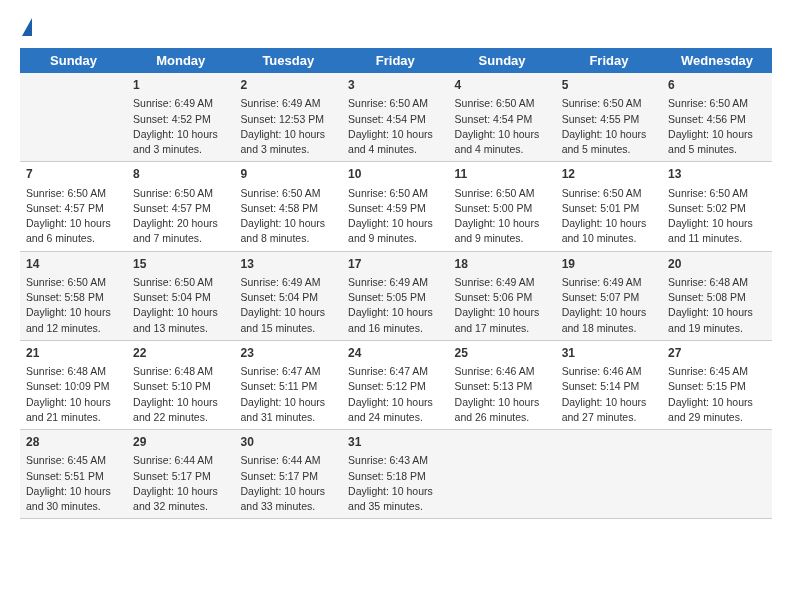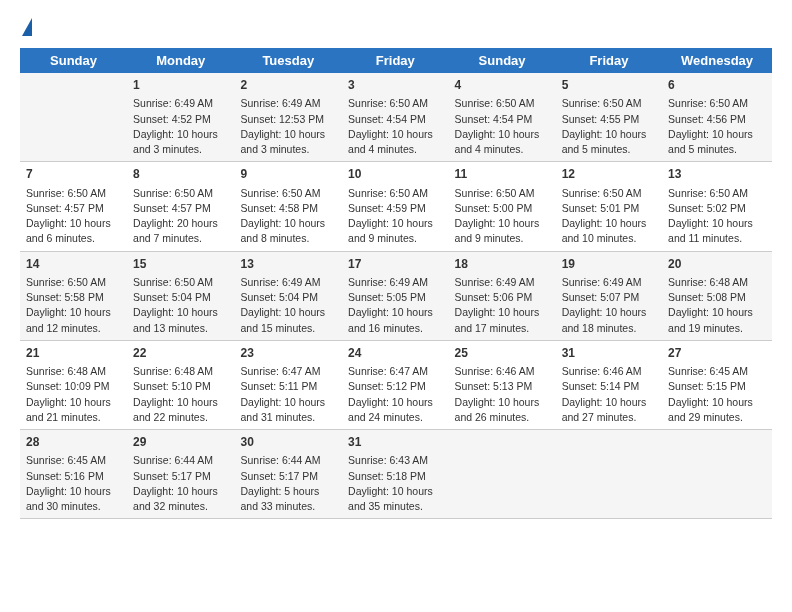--- a/index.html
+++ b/index.html
@@ -158,23 +158,23 @@
         <tr>
           <td><span class="day-num">21</span><span>Sunrise: 6:48 AM</span><br><span>Sunset: 10:09 PM</span><br><span>Daylight: 10 hours and 21 minutes.</span></td>
           <td><span class="day-num">22</span><span>Sunrise: 6:48 AM</span><br><span>Sunset: 5:10 PM</span><br><span>Daylight: 10 hours and 22 minutes.</span></td>
           <td><span class="day-num">23</span><span>Sunrise: 6:47 AM</span><br><span>Sunset: 5:11 PM</span><br><span>Daylight: 10 hours and 31 minutes.</span></td>
           <td><span class="day-num">24</span><span>Sunrise: 6:47 AM</span><br><span>Sunset: 5:12 PM</span><br><span>Daylight: 10 hours and 24 minutes.</span></td>
           <td><span class="day-num">25</span><span>Sunrise: 6:46 AM</span><br><span>Sunset: 5:13 PM</span><br><span>Daylight: 10 hours and 26 minutes.</span></td>
           <td><span class="day-num">31</span><span>Sunrise: 6:46 AM</span><br><span>Sunset: 5:14 PM</span><br><span>Daylight: 10 hours and 27 minutes.</span></td>
           <td><span class="day-num">27</span><span>Sunrise: 6:45 AM</span><br><span>Sunset: 5:15 PM</span><br><span>Daylight: 10 hours and 29 minutes.</span></td>
         </tr>
         <tr>
-          <td><span class="day-num">28</span><span>Sunrise: 6:45 AM</span><br><span>Sunset: 5:16 PM</span><br><span>Daylight: 10 hours and 30 minutes.</span></td>
+          <td><span class="day-num">28</span><span>Sunrise: 6:45 AM</span><br><span>Sunset: 5:51 PM</span><br><span>Daylight: 10 hours and 30 minutes.</span></td>
           <td><span class="day-num">29</span><span>Sunrise: 6:44 AM</span><br><span>Sunset: 5:17 PM</span><br><span>Daylight: 10 hours and 32 minutes.</span></td>
-          <td><span class="day-num">30</span><span>Sunrise: 6:44 AM</span><br><span>Sunset: 5:17 PM</span><br><span>Daylight: 5 hours and 33 minutes.</span></td>
+          <td><span class="day-num">30</span><span>Sunrise: 6:44 AM</span><br><span>Sunset: 5:17 PM</span><br><span>Daylight: 10 hours and 33 minutes.</span></td>
           <td><span class="day-num">31</span><span>Sunrise: 6:43 AM</span><br><span>Sunset: 5:18 PM</span><br><span>Daylight: 10 hours and 35 minutes.</span></td>
           <td></td>
           <td></td>
           <td></td>
         </tr>
       </tbody>
   </table>
 </div>
 
 </body></html>

